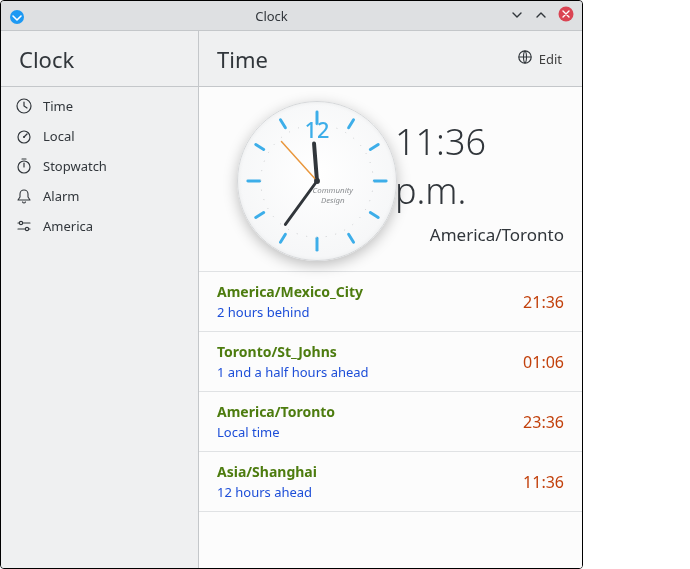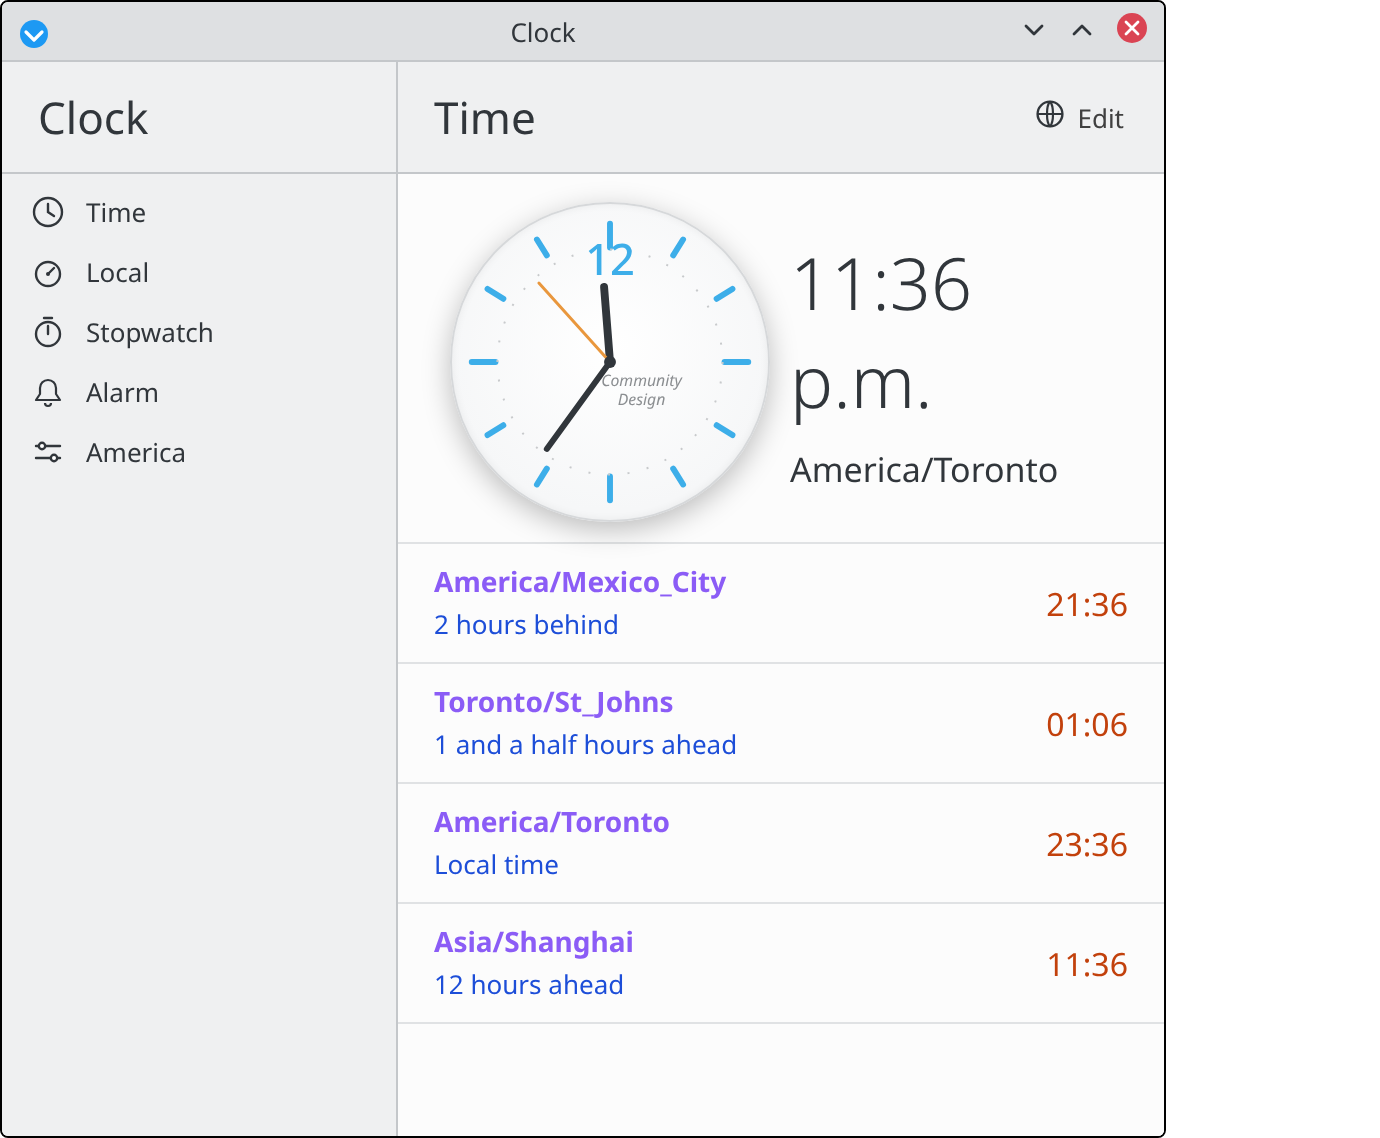--- a/index.html
+++ b/index.html
@@ -100,45 +100,45 @@
       display: flex; align-items: center;
       padding: 10px 18px 6px;
     }
     .clockface-wrap {
       width: 168px; height: 168px;
       position: relative;
     }
     .primary-text {
       flex: 1;
       display: flex; flex-direction: column;
-      align-items: flex-start; gap: 8px;
+      align-items: flex-end; gap: 8px;
       padding-left: 10px;
     }
     .primary-time { font-size: 36px; color: #31363b; font-weight: 300; }
     .primary-tz   { font-size: 17px; color: #31363b; font-weight: 400; }
 
     .tz-list { border-top: 1px solid #e0e2e4; }
     .tz-row {
       display: flex; align-items: center;
       padding: 10px 18px;
       border-bottom: 1px solid #e0e2e4;
     }
     .tz-left { flex: 1; display: flex; flex-direction: column; gap: 2px; }
-    .tz-name { font-size: 14px; font-weight: 700; color: #8b5cf6; }
+    .tz-name { font-size: 14px; font-weight: 700; color: #4d7c0f; }
     .tz-offset { font-size: 13px; color: #1d4ed8; font-weight: 400; }
     .tz-time { font-size: 16px; color: #c2410c; font-weight: 400; }
 
     
     .clockface {
       width: 160px; height: 160px;
       border-radius: 50%;
       background: radial-gradient(circle at 50% 45%, #ffffff 0%, #f6f7f8 70%);
       border: 1px solid #d6d8da;
       box-shadow: 0 4px 14px rgba(0,0,0,0.25), inset 0 0 4px rgba(0,0,0,0.06);
-      position: absolute; left: 8px; top: 4px;
+      position: absolute; left: 20px; top: 4px;
     }
     .clockface svg { width: 100%; height: 100%; }
   </style>
 </head>
 <body>
 <div class="window">
 
   <div class="titlebar">
     <span class="sys-icon">
       <svg viewBox="0 0 16 16">

